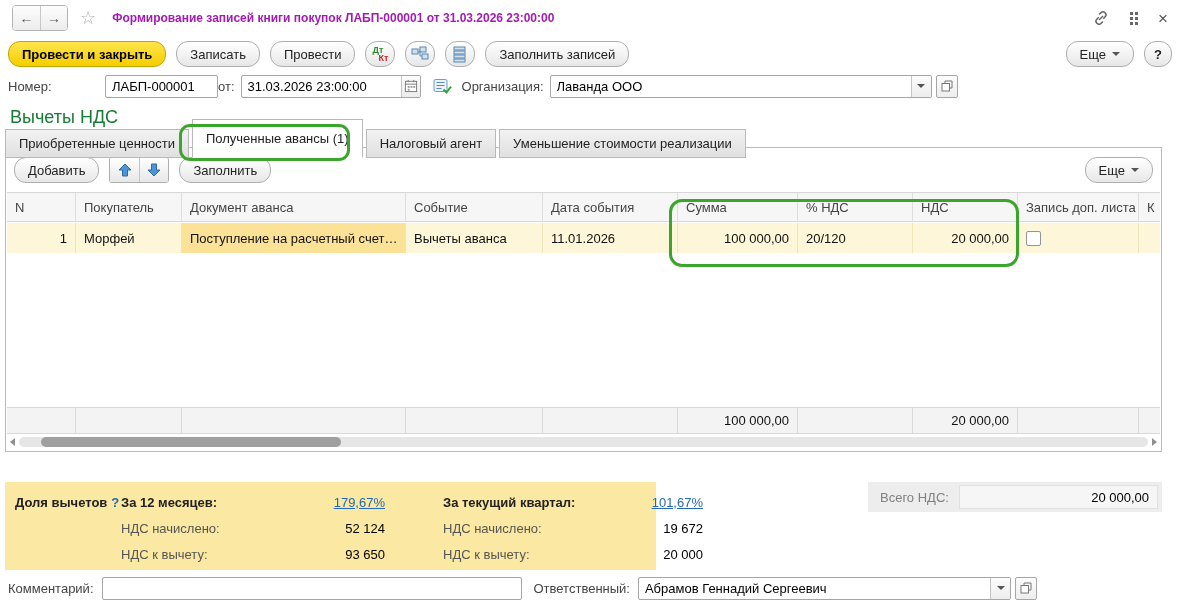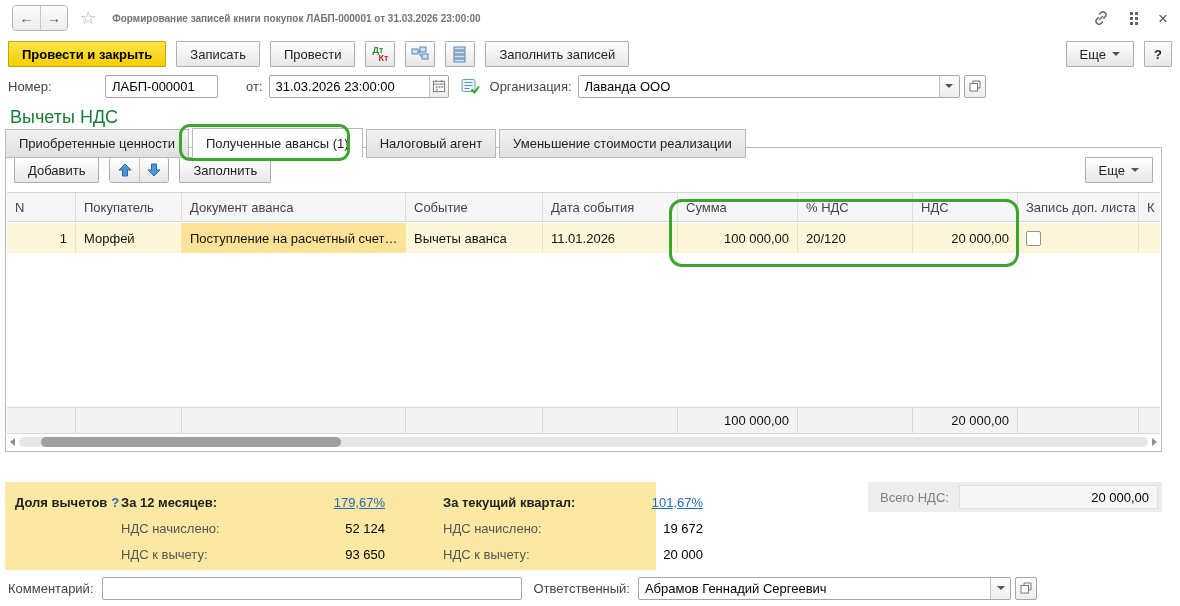--- a/index.html
+++ b/index.html
@@ -11,32 +11,32 @@
   .app { position: absolute; inset: 0; }
 
   
   .header { position: absolute; top: 0; left: 0; width: 100%; height: 36px;
             display: flex; align-items: center; padding: 0 12px; }
   .nav-group { display: flex; border: 1px solid #b3b3b3; border-radius: 4px; overflow: hidden; }
   .nav-btn { width: 27px; height: 24px; display: flex; align-items: center; justify-content: center;
              background: linear-gradient(#fdfdfd,#ececec); color: #555; font-size: 14px; cursor: default; }
   .nav-btn + .nav-btn { border-left: 1px solid #c7c7c7; }
   .star { margin-left: 12px; font-size: 18px; color: #b0b0b0; line-height: 1; }
-  .win-title { margin-left: 16px; font-size: 10px; font-weight: bold; color: #737373; white-space: nowrap; }
+  .win-title { margin-left: 16px; font-size: 12px; font-weight: bold; color: #a21caf; white-space: nowrap; }
   .win-icons { margin-left: auto; display: flex; align-items: center; gap: 20px; }
   .dots-icon { display: grid; grid-template-columns: 3px 3px; grid-gap: 2px; }
   .dots-icon span { width: 3px; height: 3px; background: #666; }
   .close-x { font-size: 17px; color: #555; line-height: 1; }
 
   
   .toolbar { position: absolute; top: 40px; left: 8px; right: 8px; height: 28px;
              display: flex; align-items: center; gap: 10px; }
   .btn { height: 26px; padding: 0 13px; display: inline-flex; align-items: center; justify-content: center;
          gap: 6px; background: linear-gradient(#ffffff,#e7e7e7); border: 1px solid #aeaeae;
-         border-radius: 1px; font-size: 13px; color: #222; white-space: nowrap; }
+         border-radius: 12px; font-size: 13px; color: #222; white-space: nowrap; }
   .btn-primary { background: linear-gradient(#ffe54d,#f5cd00); border-color: #bfa600; font-weight: bold; color:#000; }
   .icon-btn { width: 30px; padding: 4px; }
   .dtkt { font-size: 9px; font-weight: bold; line-height: 8px; text-align: left; }
   .dtkt .dt { color: #2e8b2e; display:block; }
   .dtkt .kt { color: #c62828; display:block; padding-left: 6px; }
   .caret-down { width: 0; height: 0; border-left: 4px solid transparent; border-right: 4px solid transparent;
                 border-top: 4px solid #555; display: inline-block; }
   .spacer { flex: 1; }
   .help-btn { width: 28px; font-weight: bold; }
 
@@ -52,21 +52,21 @@
          border-left: 1px solid #c4c4c4; background: linear-gradient(#fcfcfc,#ededed); }
   .open-btn { width: 22px; height: 23px; margin-left: 4px; display: flex; align-items: center; justify-content: center;
               border: 1px solid #a6a6a6; border-radius: 2px; background: linear-gradient(#fdfdfd,#ededed); }
 
   
   .section-title { position: absolute; top: 107px; left: 10px; font-size: 18px; color: #177c35; }
   .tabs { position: absolute; top: 128px; left: 5px; height: 30px; display: flex; align-items: flex-end; z-index: 2; }
   .tab { height: 29px; padding: 0 13px; display: flex; align-items: center;
          background: linear-gradient(#f2f2f2,#e0e0e0); border: 1px solid #b9b9b9; margin-right: 3px;
          color: #222; white-space: nowrap; }
-  .tab.active { background: #fff; height: 30px; border-bottom: 1px solid #fff; position: relative; z-index: 3; }
+  .tab.active { background: #fff; height: 39px; border-bottom: 1px solid #fff; position: relative; z-index: 3; }
 
   
   .panel { position: absolute; top: 147px; left: 5px; width: 1157px; height: 305px;
            border: 1px solid #b9b9b9; background: #fff; z-index: 1; }
   .tbl-toolbar { position: absolute; top: 9px; left: 8px; display: flex; gap: 10px; align-items: center; }
   .updown { display: flex; border: 1px solid #aeaeae; border-radius: 3px; overflow: hidden; }
   .ud-btn { width: 29px; height: 24px; display: flex; align-items: center; justify-content: center;
             background: linear-gradient(#ffffff,#e7e7e7); }
   .ud-btn + .ud-btn { border-left: 1px solid #c4c4c4; }
   .tbl-more { position: absolute; top: 9px; right: 8px; }
@@ -198,21 +198,21 @@
       <span class="caret-down"></span>
     </button>
     <button class="btn help-btn">?</button>
   </div>
 
   <div class="fields">
     <span class="lbl" style="width:97px;">Номер:</span>
     <span class="tbox" style="width:113px;">
       <input value="ЛАБП-000001" style="">
     </span>
-    <span class="lbl" style="margin-left:28px;">от:</span>
+    <span class="lbl" style="margin-left:0;">от:</span>
     <span class="tbox" style="width:180px; margin-left:6px;">
       <input value="31.03.2026 23:00:00" style="">
       <span class="seg">
         <svg width="14" height="14" viewBox="0 0 15 15">
           <rect x="1.5" y="2.5" width="12" height="11" fill="#fff" stroke="#777"></rect>
           <line x1="1.5" y1="5.5" x2="13.5" y2="5.5" stroke="#777"></line>
           <line x1="4.5" y1="1" x2="4.5" y2="3.5" stroke="#777"></line>
           <line x1="10.5" y1="1" x2="10.5" y2="3.5" stroke="#777"></line>
           <rect x="4" y="7.5" width="2" height="2" fill="#999"></rect>
           <rect x="7" y="7.5" width="2" height="2" fill="#999"></rect>

